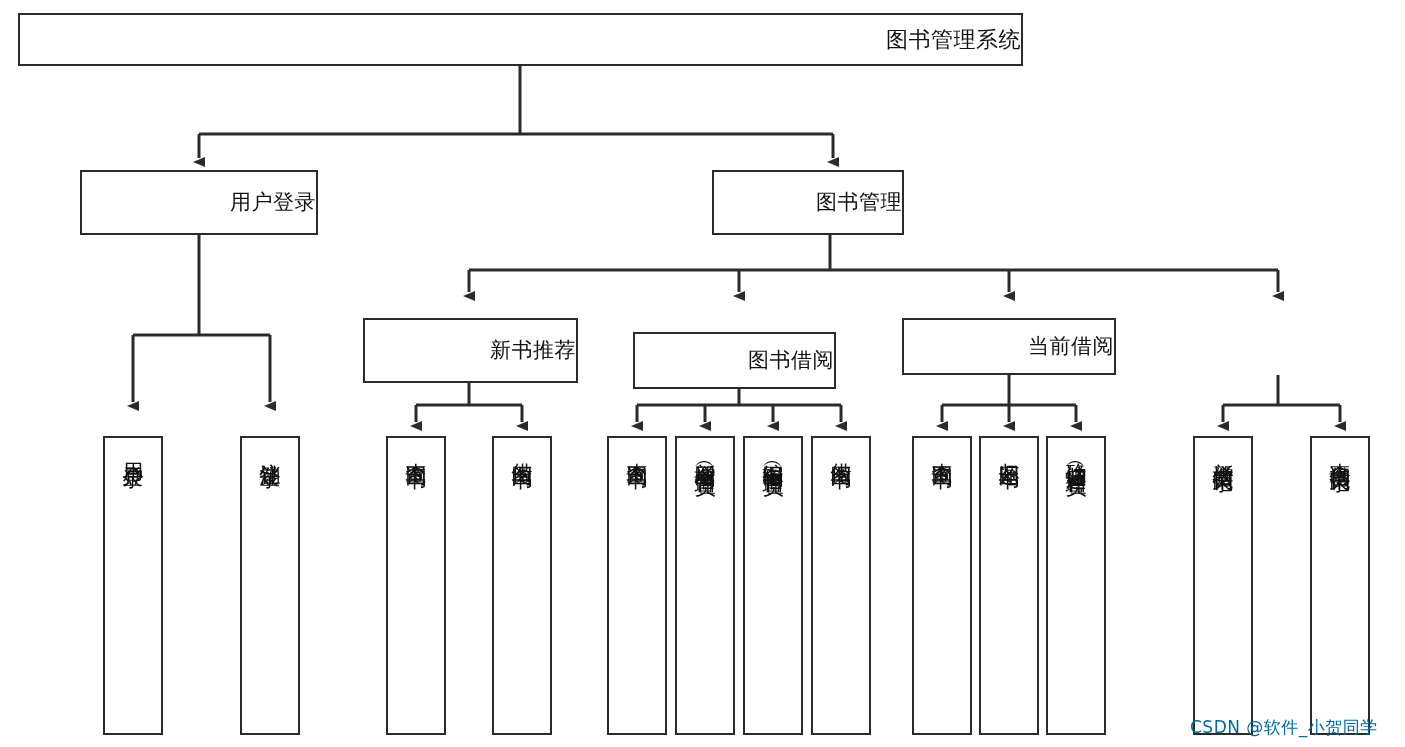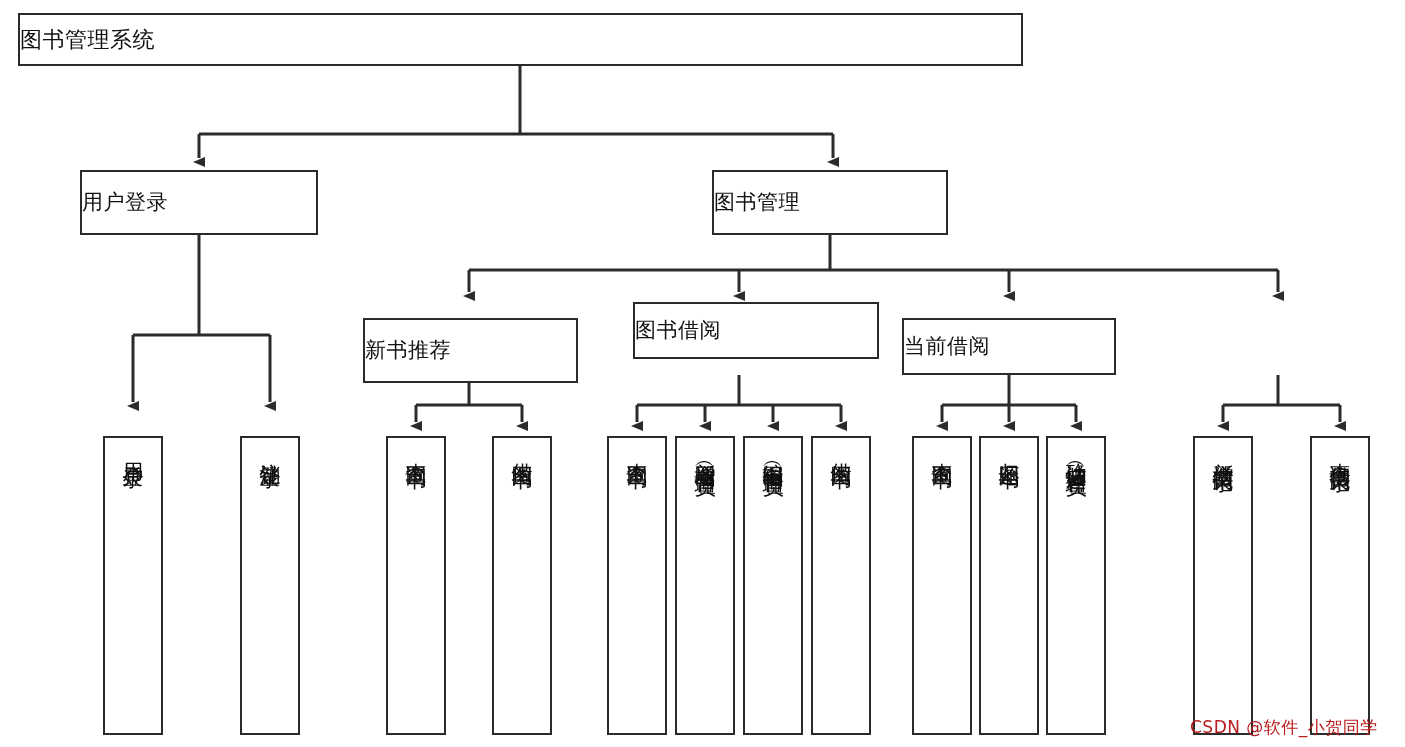--- a/index.html
+++ b/index.html
@@ -25,21 +25,21 @@
     height: 747px;
     pointer-events: none;
   }
   .node {
     position: absolute;
     box-sizing: border-box;
     background: #ffffff;
     border: 2px solid #2b2b2b;
     display: flex;
     align-items: center;
-    justify-content: flex-start;
+    justify-content: flex-end;
     overflow: hidden;
   }
   .node-label {
     color: #111111;
     text-align: center;
     line-height: 1.18;
     letter-spacing: 0.5px;
     white-space: nowrap;
   }
   
@@ -56,21 +56,21 @@
   }
   .vert .node-label {
     writing-mode: vertical-rl;
     text-orientation: upright;
     font-size: 21px;
     letter-spacing: 2px;
     line-height: 1.05;
   }
   .watermark {
     position: absolute;
-    color: #b91c1c;
+    color: #0369a1;
     font-size: 17px;
     white-space: nowrap;
     letter-spacing: 0.5px;
     font-family: "DejaVu Sans", "Liberation Sans", sans-serif;
   }
 </style>
 </head>
 <body>
 
 <div id="canvas">
@@ -126,29 +126,29 @@
   </svg>
 
   <div class="node horiz" id="n-root" style="left:18px; top:13px; width:1005px; height:53px;">
     <span class="node-label">图书管理系统</span>
   </div>
 
   <div class="node horiz" style="left:80px; top:170px; width:238px; height:65px;">
     <span class="node-label">用户登录</span>
   </div>
 
-  <div class="node horiz" style="left:712px; top:170px; width:236px; height:65px;">
+  <div class="node horiz" style="left:712px; top:170px; width:192px; height:65px;">
     <span class="node-label">图书管理</span>
   </div>
 
   <div class="node horiz" style="left:363px; top:318px; width:215px; height:65px;">
     <span class="node-label">新书推荐</span>
   </div>
 
-  <div class="node horiz" style="left:633px; top:302px; width:246px; height:57px;">
+  <div class="node horiz" style="left:633px; top:332px; width:203px; height:57px;">
     <span class="node-label">图书借阅</span>
   </div>
 
   <div class="node horiz" style="left:902px; top:318px; width:214px; height:57px;">
     <span class="node-label">当前借阅</span>
   </div>
 
 
   <div class="node vert" style="left:103px; top:436px; width:60px; height:299px;">
     <span class="node-label">用户登录</span>

